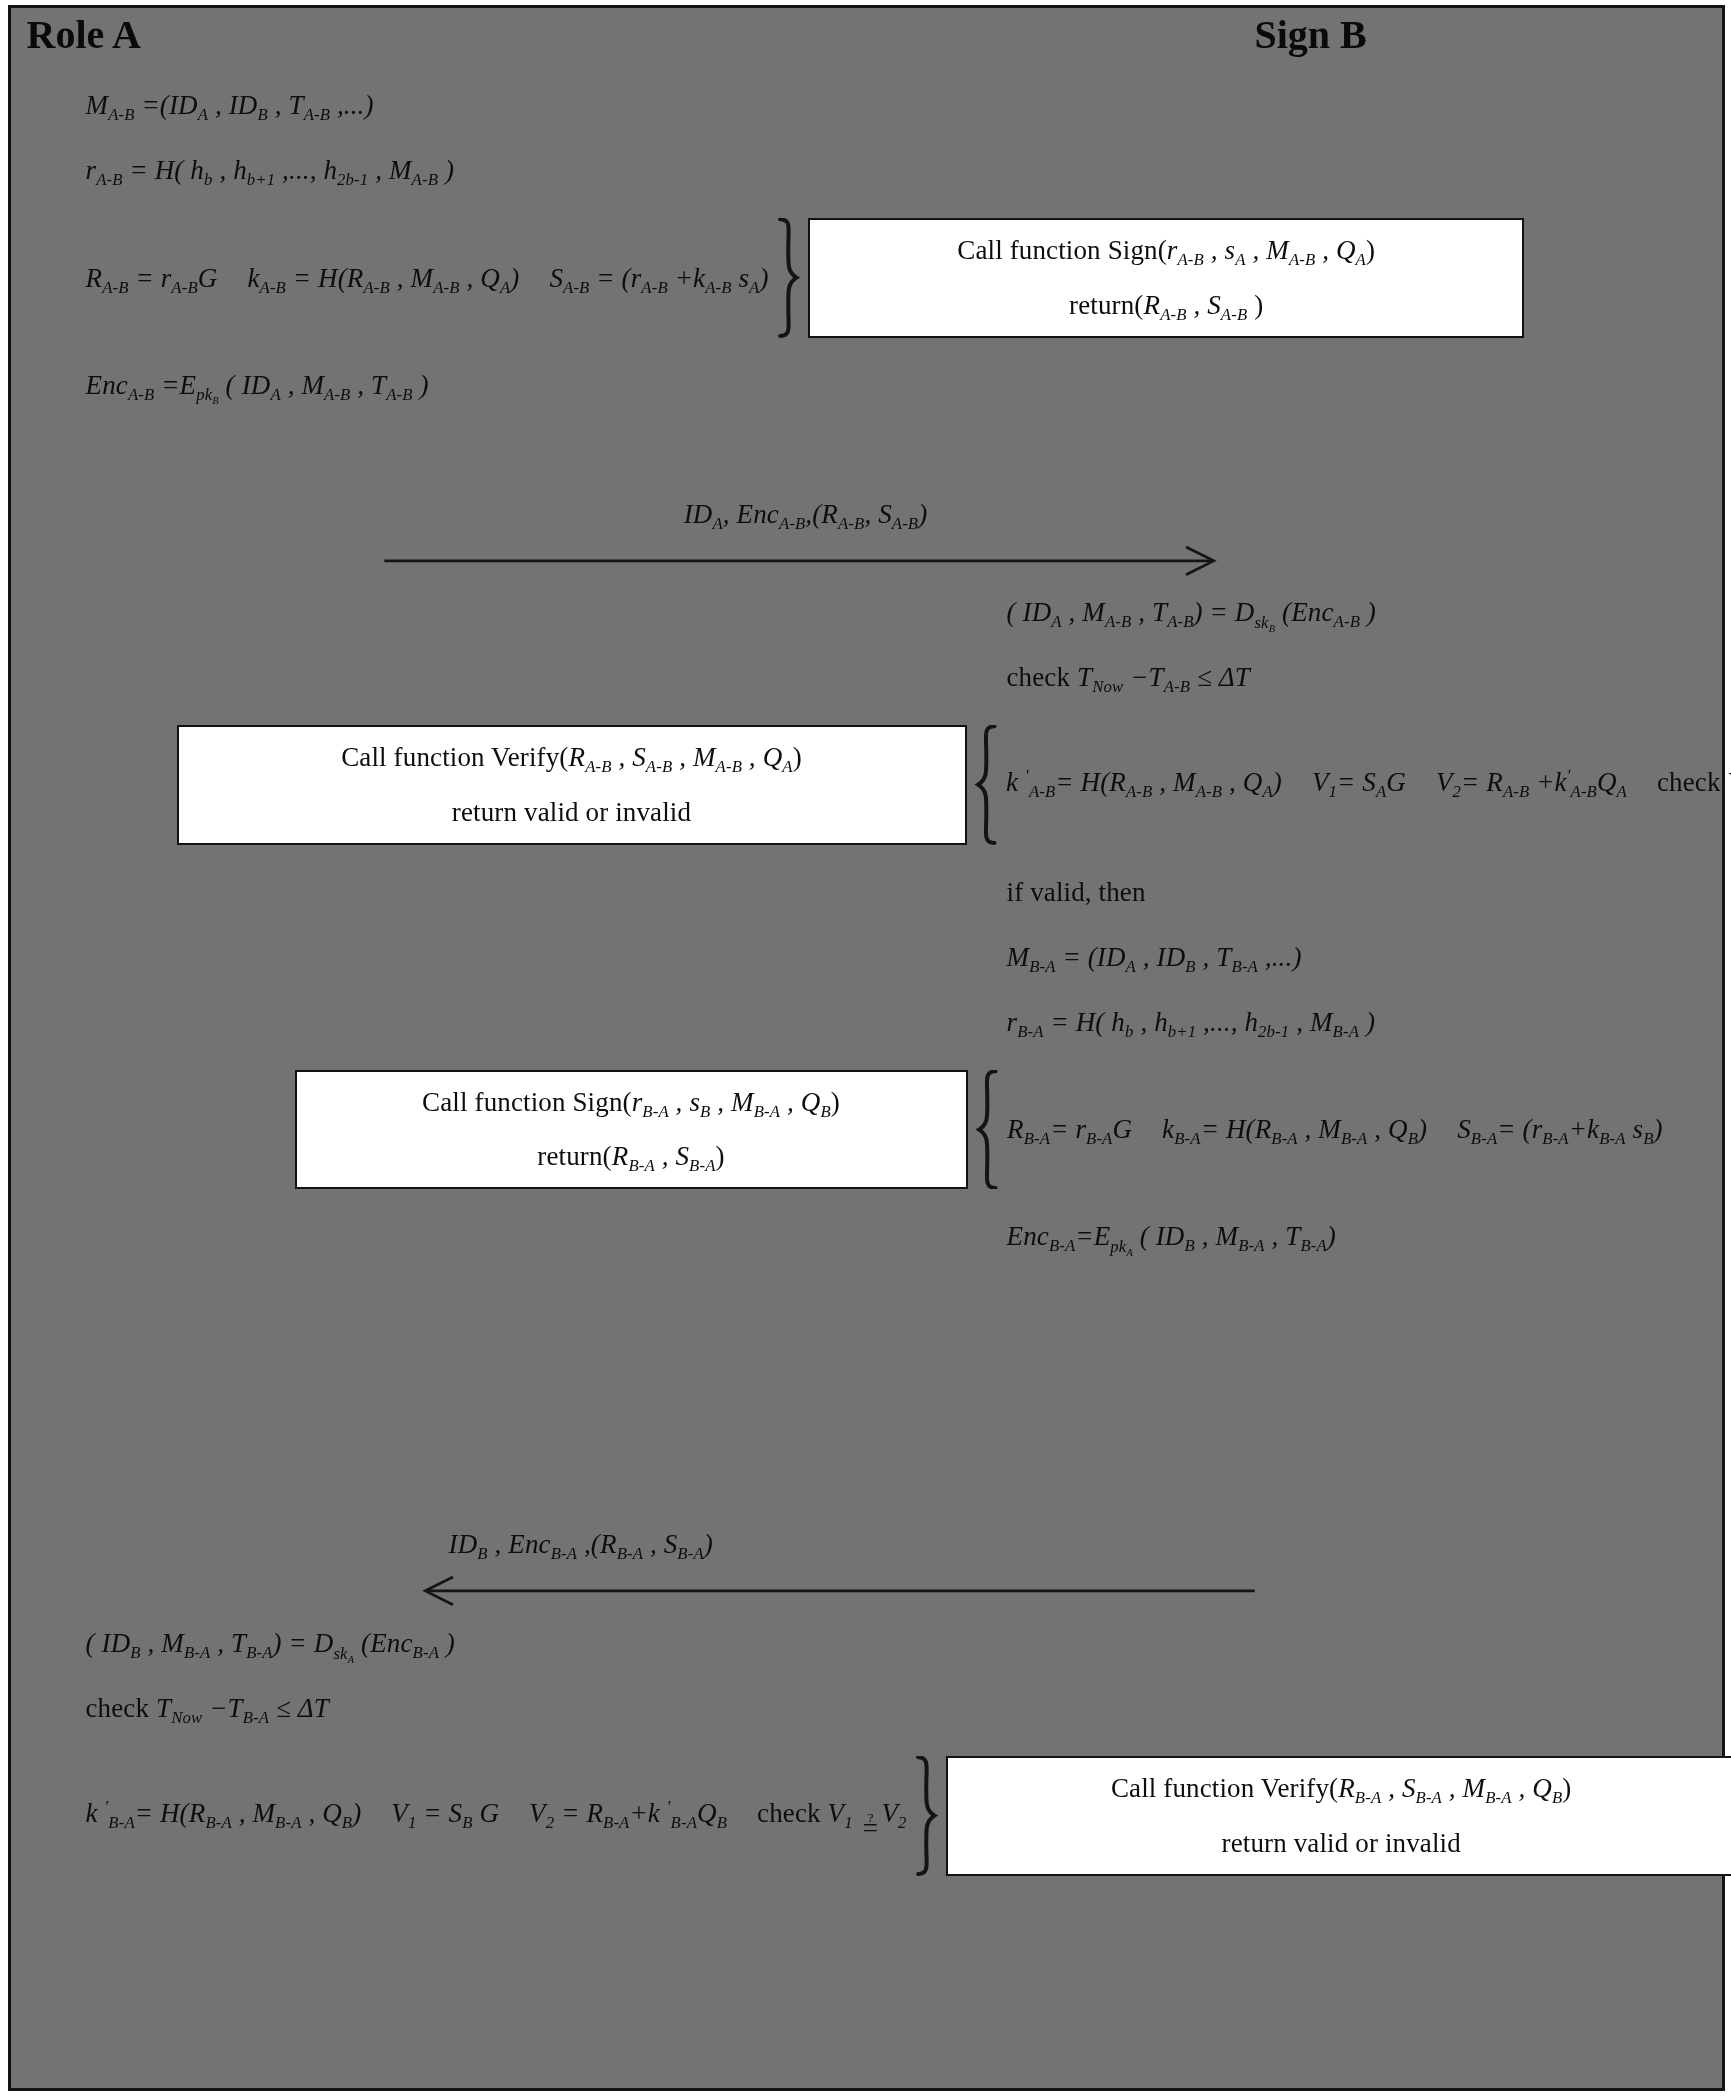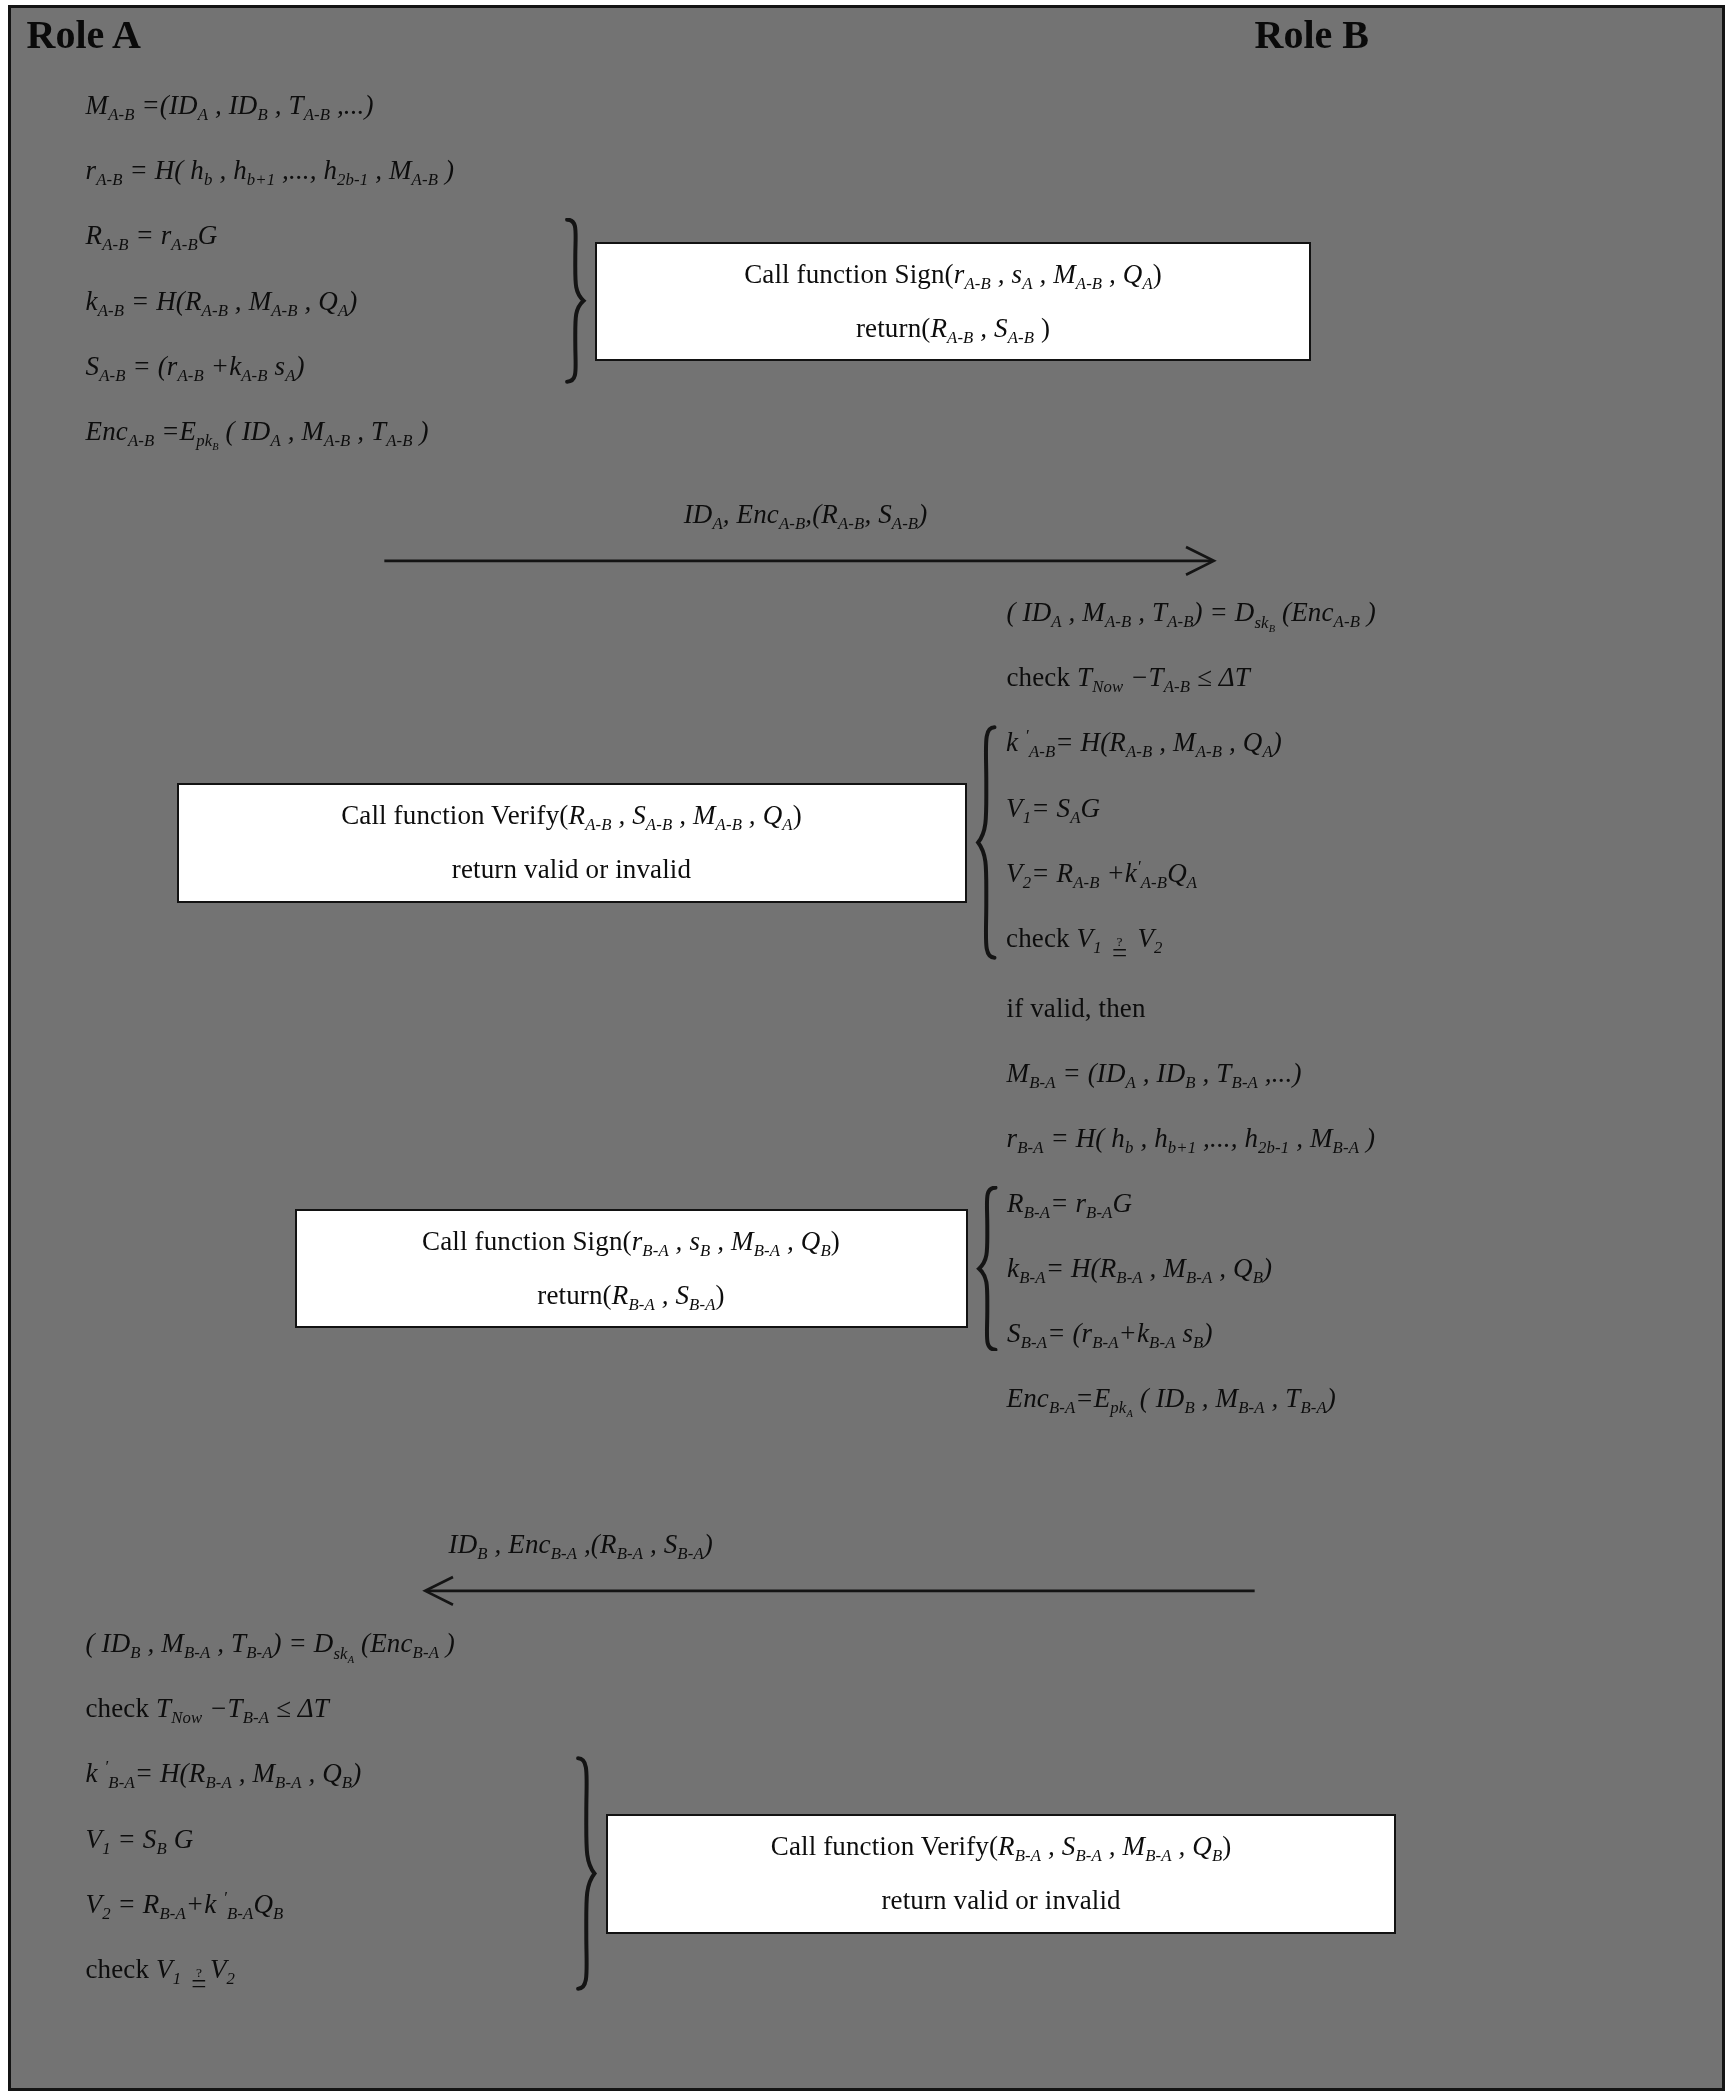--- a/index.html
+++ b/index.html
@@ -20,21 +20,21 @@
     font-size:27px; font-style:italic; line-height:1.3; white-space:nowrap;
     letter-spacing:.005em;
   }
   .f sub, .f sup { font-size:.62em; line-height:0; }
   .up { font-style:normal; }
   .block {
     position:absolute; display:flex; flex-direction:column;
     align-items:flex-start; gap:30px;
   }
   .grp { display:flex; flex-direction:row; align-items:center; gap:7.5px; }
-  .col { display:flex; flex-direction:column; align-items:flex-start; gap:30px; }
+  .col { display:flex; flex-direction:row; align-items:flex-start; gap:30px; }
   .brace { width:24.6px; flex:0 0 24.6px; align-self:stretch; min-height:96px; }
   .callbox {
     border:2.7px solid #121212; background:#fff;
     padding:13px 18px; display:flex; flex-direction:column; gap:19px;
     align-items:center; justify-content:center;
   }
   .pull-verify { margin-left:-830px; }
   .pull-sign   { margin-left:-712px; }
   .arrow { position:absolute; display:flex; flex-direction:column; align-items:center; }
   .arrow svg { display:block; }
@@ -44,21 +44,21 @@
     line-height:.55; vertical-align:.02em; font-style:normal; margin:0 .12em;
   }
   .qeq .q { font-size:.5em; }
 </style>
 </head>
 <body>
 
 <div class="frame">
 
   <div class="role-header" style="left:16px; top:6.4px;">Role A</div>
-  <div class="role-header" style="left:1244px; top:6.4px;">Role B</div>
+  <div class="role-header" style="left:1244px; top:6.4px;">Sign B</div>
 
   <div class="block" style="left:75px; top:80px;">
     <div class="f">M<sub>A-B</sub> =(ID<sub>A</sub> , ID<sub>B</sub> , T<sub>A-B</sub> ,...)</div>
     <div class="f">r<sub>A-B</sub> = H( h<sub>b</sub> , h<sub>b+1</sub> ,..., h<sub>2b-1</sub> , M<sub>A-B</sub> )</div>
     <div class="grp">
       <div class="col" style="min-width:470px;">
         <div class="f">R<sub>A-B</sub> = r<sub>A-B</sub>G</div>
         <div class="f">k<sub>A-B</sub> = H(R<sub>A-B</sub> , M<sub>A-B</sub> , Q<sub>A</sub>)</div>
         <div class="f">S<sub>A-B</sub> = (r<sub>A-B</sub> +k<sub>A-B</sub> s<sub>A</sub>)</div>
       </div>

